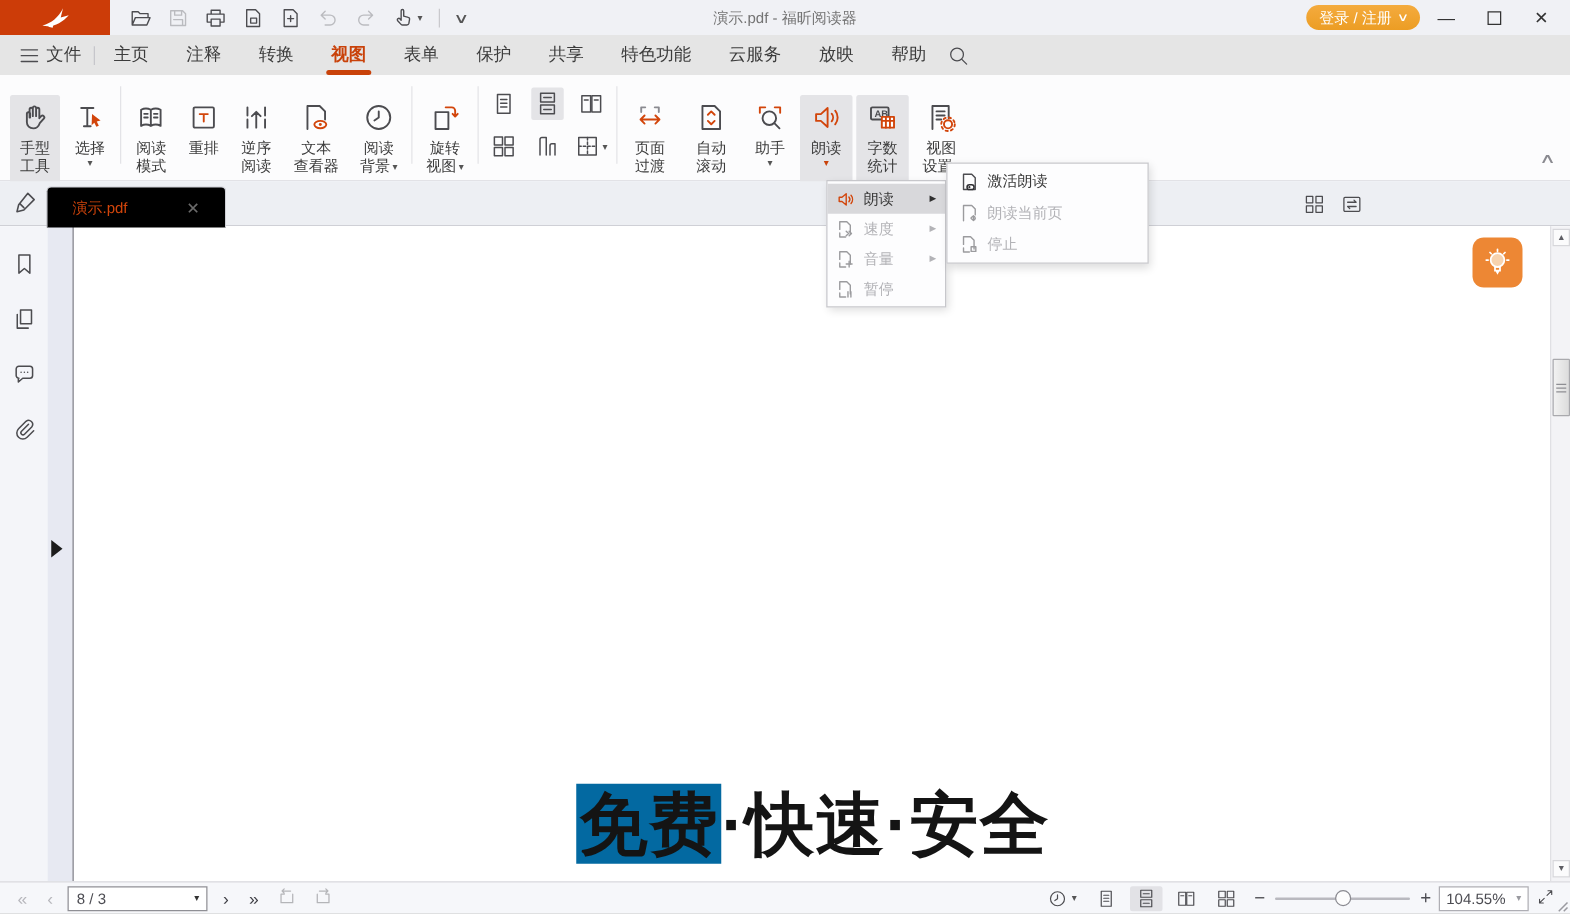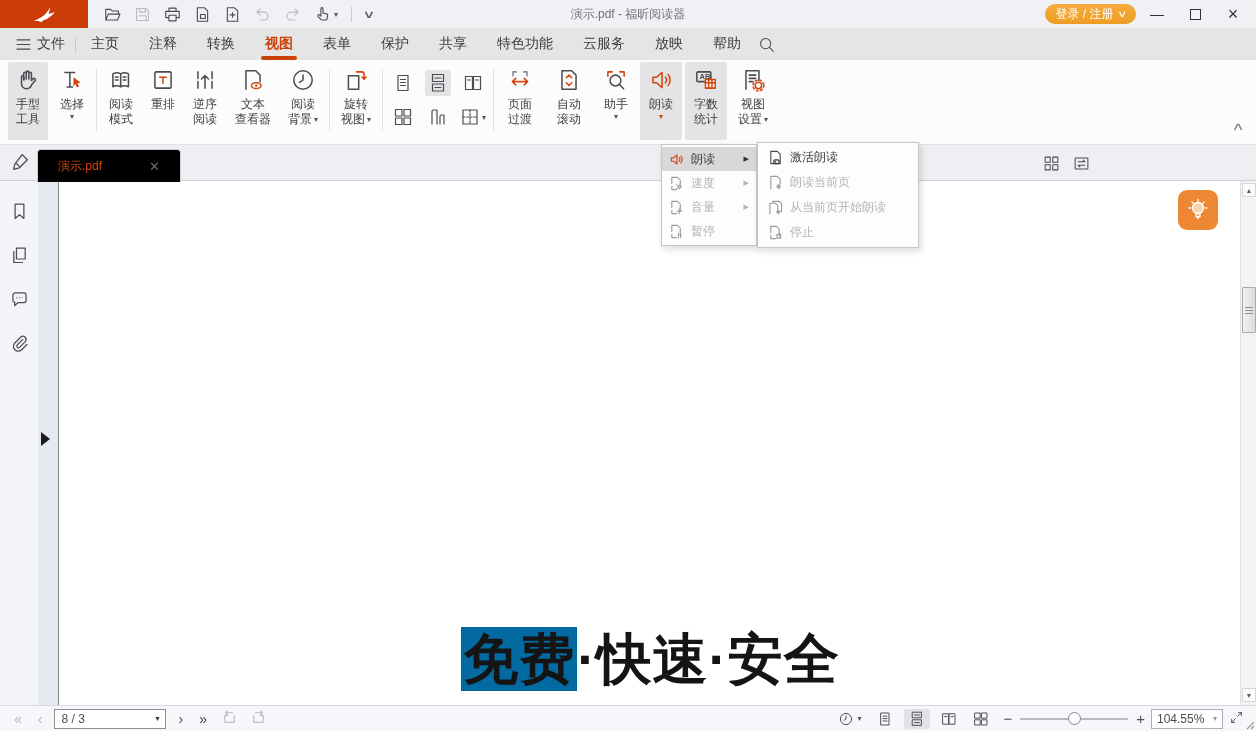--- a/index.html
+++ b/index.html
@@ -29,21 +29,21 @@
   .file-area{display:flex;align-items:center;gap:6px;padding:0 10px 0 16px;}
   .mb-divider{width:1px;height:15px;background:#c6c6cb;}
   .mtab{height:32px;line-height:30px;padding:0 15px;position:relative;color:#3c3c3c;}
   .mtab.active{color:#c9420a;font-weight:bold;}
   .mtab.active::after{content:"";position:absolute;left:50%;transform:translateX(-50%);bottom:0;width:36px;height:4px;background:#c9420a;border-radius:2px;}
   .search-btn{margin-left:2px;display:flex;align-items:center;}
 
   
   .ribbon{position:absolute;left:0;top:60px;width:100%;height:85px;background:#fcfcfd;border-bottom:1px solid #e2e2e6;
           display:flex;align-items:flex-start;padding-left:8px;column-gap:3px;}
-  .rbtn{min-width:36px;padding:5px 2px 0;height:78px;margin-top:2px;border-radius:2px;display:flex;flex-direction:column;align-items:center;
+  .rbtn{min-width:36px;padding:5px 2px 0;height:78px;margin-top:16px;border-radius:2px;display:flex;flex-direction:column;align-items:center;
         font-size:12px;line-height:15px;text-align:center;color:#3d3d3d;}
   .rbtn svg{width:26px;height:26px;margin-bottom:4px;flex:0 0 auto;}
   .rbtn.pressed{background:#e4e4e7;}
   .arrow{font-size:8px;line-height:9px;color:#555;}
   .arrow.or{color:#c9420a;}
   .l2row{display:flex;align-items:center;gap:2px;}
   .rsep{width:1px;height:62px;background:#e3e3e7;margin-top:9px;flex:0 0 auto;}
   .lgrid{display:grid;grid-template-columns:repeat(3,26px);grid-auto-rows:26px;gap:8px 9px;margin-top:10px;padding:0 4px;}
   .lcell{display:flex;align-items:center;justify-content:center;border-radius:2px;}
   .lcell svg{width:20px;height:20px;}
@@ -107,21 +107,21 @@
   .slider-thumb{position:absolute;left:48px;top:-6px;width:13px;height:13px;border-radius:50%;background:#fdfdfd;border:1px solid #8a8a90;}
   .zoom-box{width:72px;height:20px;background:#fff;border:1px solid #aeaeb4;display:flex;align-items:center;padding:0 5px;}
   .zoom-box .chev{margin-left:auto;font-size:8px;color:#9a9aa0;}
   .fullscreen{margin:0 6px;}
   .fullscreen svg{width:15px;height:15px;}
   .grip{position:absolute;right:1px;bottom:1px;}
 
   
   .popup{position:absolute;background:#fdfdfe;border:1px solid #c7c7cb;box-shadow:2px 3px 7px rgba(0,0,0,.14);z-index:40;padding:2px 0;}
   .popup1{left:661px;top:144px;width:96px;}
-  .popup2{left:757px;top:142px;width:162px;font-family:Liberation Mono, monospace;}
+  .popup2{left:757px;top:130px;width:162px;font-family:Liberation Mono, monospace;}
   .pitem{height:24px;display:flex;align-items:center;gap:7px;padding:0 7px;font-size:12px;color:#3a3a3a;white-space:nowrap;}
   .popup2 .pitem{height:25px;padding:0 10px;}
   .pitem.dis{color:#b3b3b7;}
   .pitem.hl{background:#d8d8db;}
   .pitem svg{width:15px;height:15px;flex:0 0 auto;}
   .subarr{margin-left:auto;font-size:7px;color:#2f2f2f;}
   .pitem.dis .subarr{color:#b3b3b7;}
 
   
   svg.ic{fill:none;stroke:#4c4c50;stroke-width:1.4;stroke-linecap:round;stroke-linejoin:round;}
@@ -576,27 +576,20 @@
     </div>
     <div class="pitem dis">
       <svg class="ic thin gy" viewBox="0 0 16 16" opacity=".55">
           <path d="M3 14.5V1.5h7l3 3v5"></path>
           <path d="M9.5 12l2-1.7v4l-2-1.7zM12.5 11a2 2 0 0 1 0 2.6"></path>
         </svg>
       <span>朗读当前页</span>
     </div>
     <div class="pitem dis">
       <svg class="ic thin gy" viewBox="0 0 16 16" opacity=".55">
-          <path d="M5 3.5v-2h7l2.5 2.5v8.5h-3M2 14.5v-11h6l2.5 2.5v5"></path>
-          <path d="M9.5 12.5l2-1.7v4l-2-1.7z"></path>
-        </svg>
-      <span>从当前页开始朗读</span>
-    </div>
-    <div class="pitem dis">
-      <svg class="ic thin gy" viewBox="0 0 16 16" opacity=".55">
           <path d="M3 1.5h6l3 3v7.5M3 1.5V8M3 11v3.5h5"></path>
           <rect x="9.5" y="10" width="4" height="4"></rect>
         </svg>
       <span>停止</span>
     </div>
   </div>
 
 </div>
 
 </body></html>

